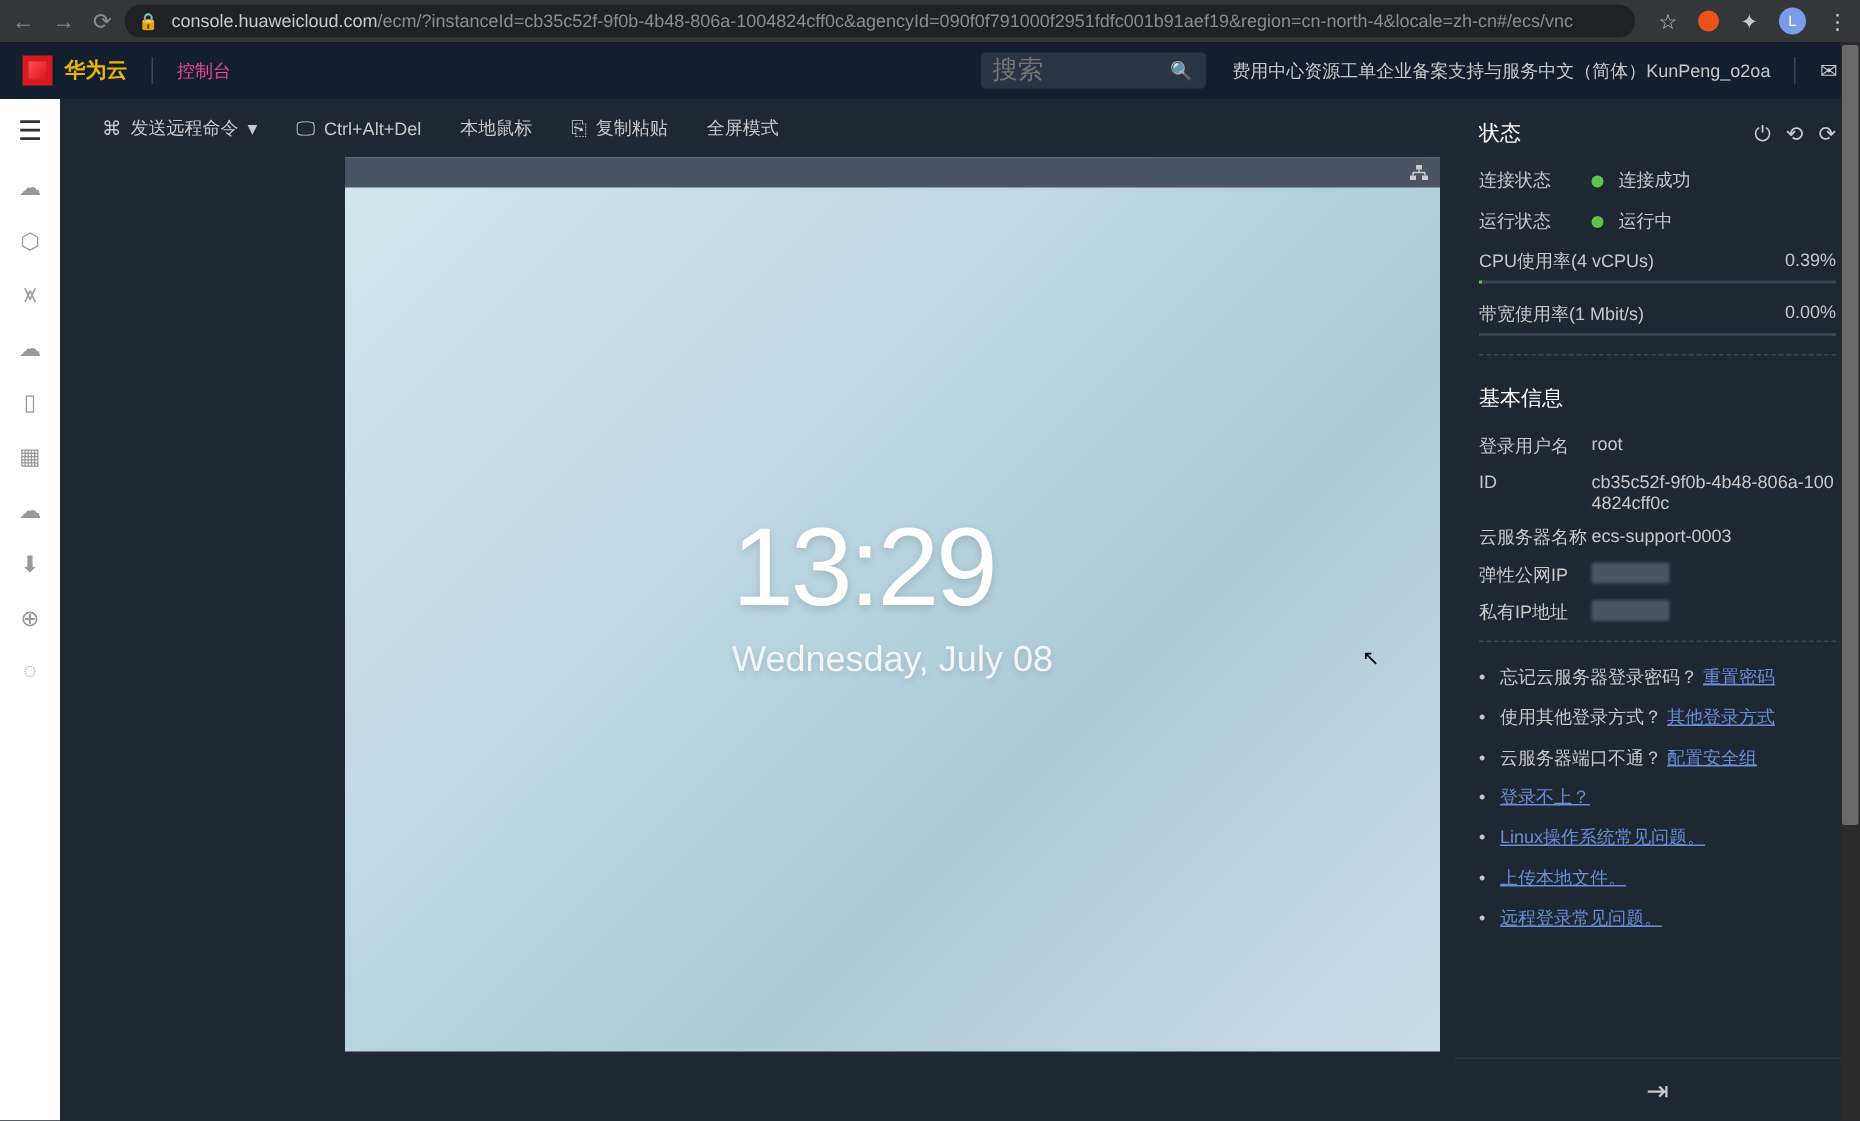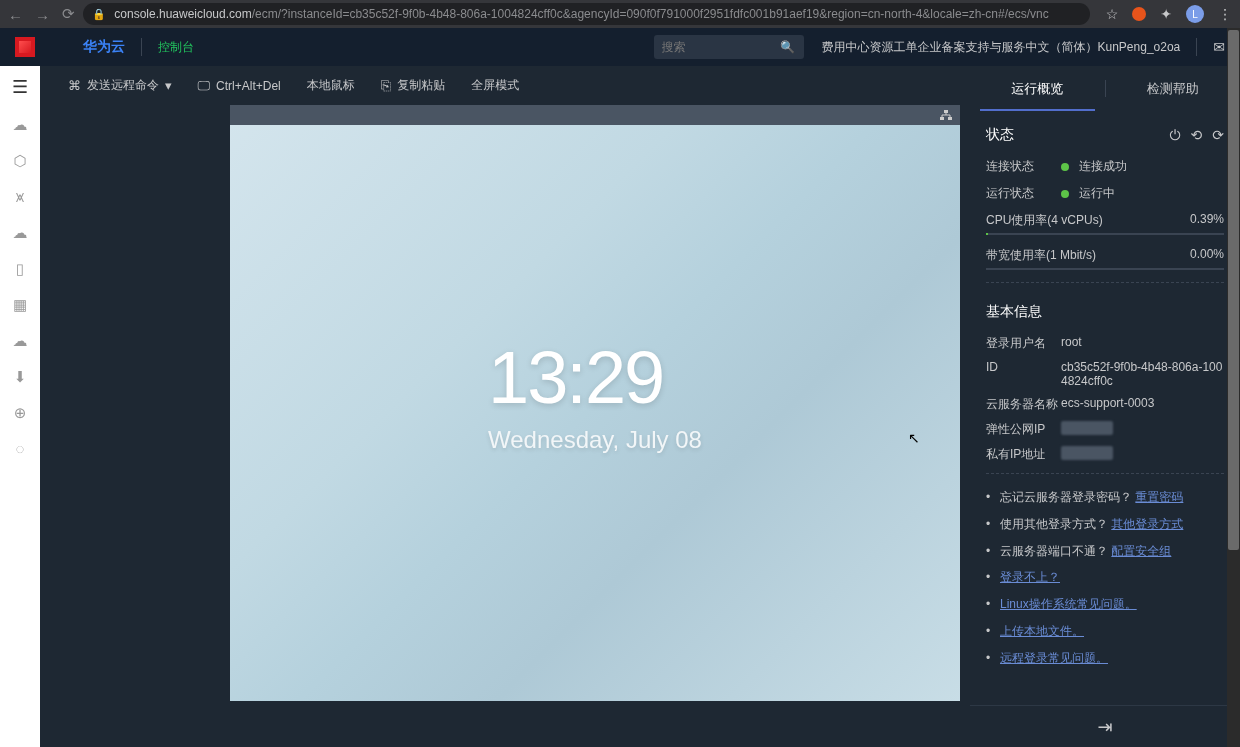--- a/index.html
+++ b/index.html
@@ -15,25 +15,25 @@
 .browser-right { display: flex; gap: 14px; align-items: center; margin-left: 8px; }
 .star { color: #c7c8ca; font-size: 14px; }
 .orange-dot { width: 14px; height: 14px; background: #e8541b; border-radius: 50%; }
 .puzzle { color: #c7c8ca; font-size: 14px; }
 .avatar { width: 18px; height: 18px; background: #7b9de8; border-radius: 50%; display: flex; align-items: center; justify-content: center; color: #fff; font-size: 10px; }
 .dots-v { color: #c7c8ca; font-size: 14px; }
 
 .top-nav { height: 38px; background: #141f2e; display: flex; align-items: center; padding: 0 15px; color: #c7c8ca; font-size: 12px; }
 .logo { width: 20px; height: 20px; background: #d71920; margin-right: 8px; position: relative; }
 .logo::after { content: ''; position: absolute; width: 60%; height: 60%; background: linear-gradient(135deg, #ff4d4d, #d71920); top: 20%; left: 20%; }
-.brand { font-size: 14px; font-weight: bold; color: #3b82f6; margin-left: 40px; }
+.brand { font-size: 14px; font-weight: bold; color: #eab308; }
 .divider-v { width: 1px; height: 18px; background: #3a4452; margin: 0 16px; }
-.console-label { color: #22c55e; }
+.console-label { color: #ec4899; }
 .search-box { margin-left: auto; background: #2a3544; border-radius: 3px; height: 24px; width: 150px; display: flex; align-items: center; padding: 0 8px; color: #7c8898; }
-.search-box input { background: transparent; border: none; outline: none; color: #86efac; font-size: 12px; width: 100%; }
+.search-box input { background: transparent; border: none; outline: none; color: #86efac; font-size: 17px; width: 100%; }
 .top-menu { display: flex; margin-left: 18px; align-items: center; }
 .top-menu span { color: #c7c8ca; cursor: pointer; }
 .mail-icon { font-size: 14px; }
 
 .main-area { display: flex; height: calc(747px - 28px - 38px); }
 .left-rail { width: 40px; background: #fff; display: flex; flex-direction: column; align-items: center; padding-top: 10px; gap: 18px; }
 .hamburger { font-size: 18px; color: #333; }
 .rail-icon { font-size: 15px; color: #999; }
 
 .content-area { flex: 1; display: flex; }
@@ -192,25 +192,20 @@
           <div class="time-display">
             <div class="time-big">13:29</div>
             <div class="date-text">Wednesday, July 08</div>
           </div>
           <span class="cursor-arrow">↖</span>
         </div>
       </div>
     </div>
 
     <div class="sidebar-right">
-      <div class="tabs">
-        <div class="tab active">运行概览</div>
-        <div class="tab-div"></div>
-        <div class="tab">检测帮助</div>
-      </div>
 
       <div class="section">
         <div class="section-header">
           <span class="section-title">状态</span>
           <div class="section-icons">
             <span>⏻</span>
             <span>⟲</span>
             <span>⟳</span>
           </div>
         </div>

